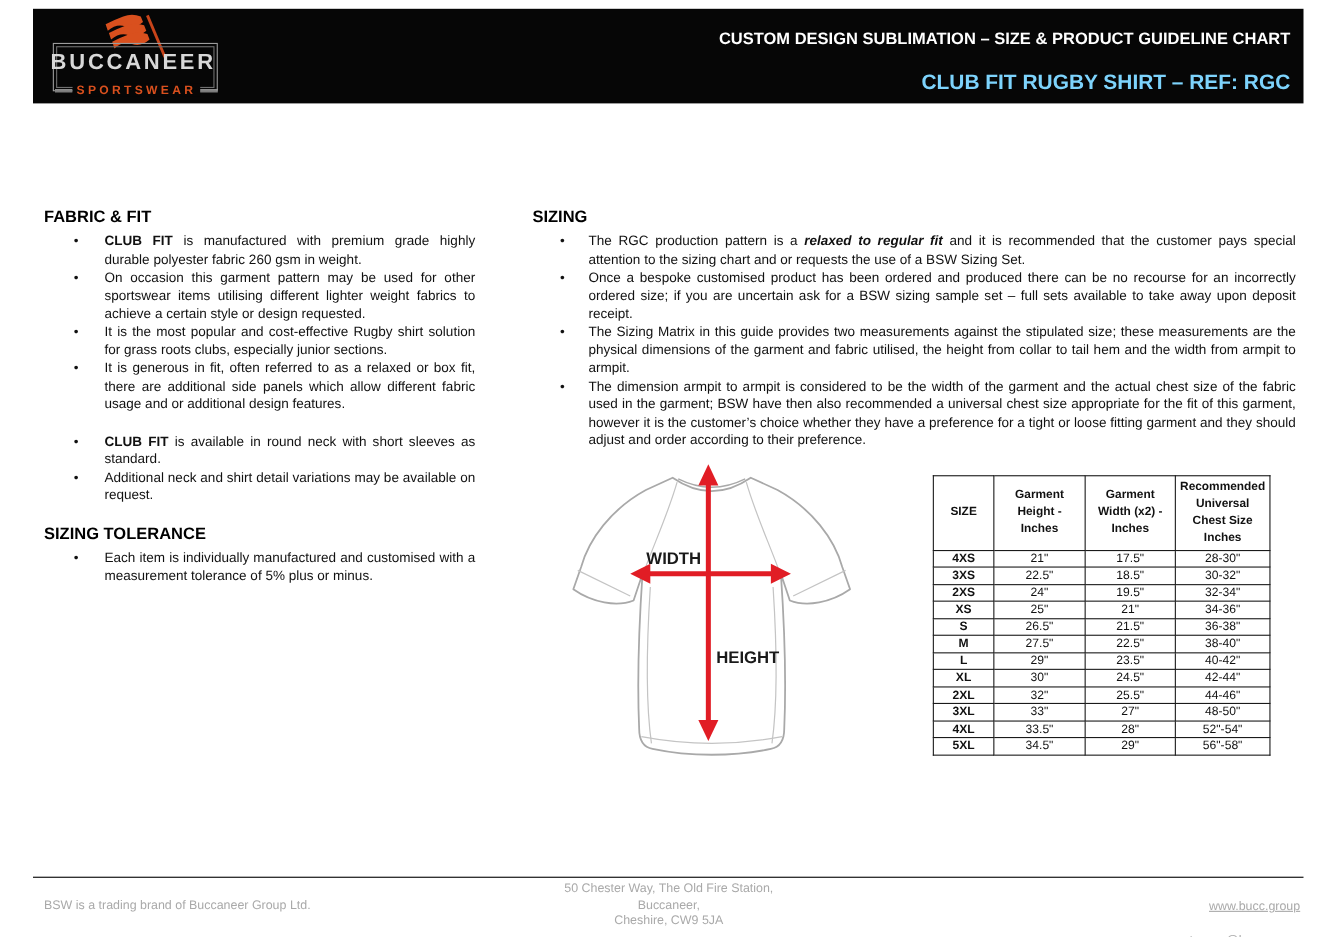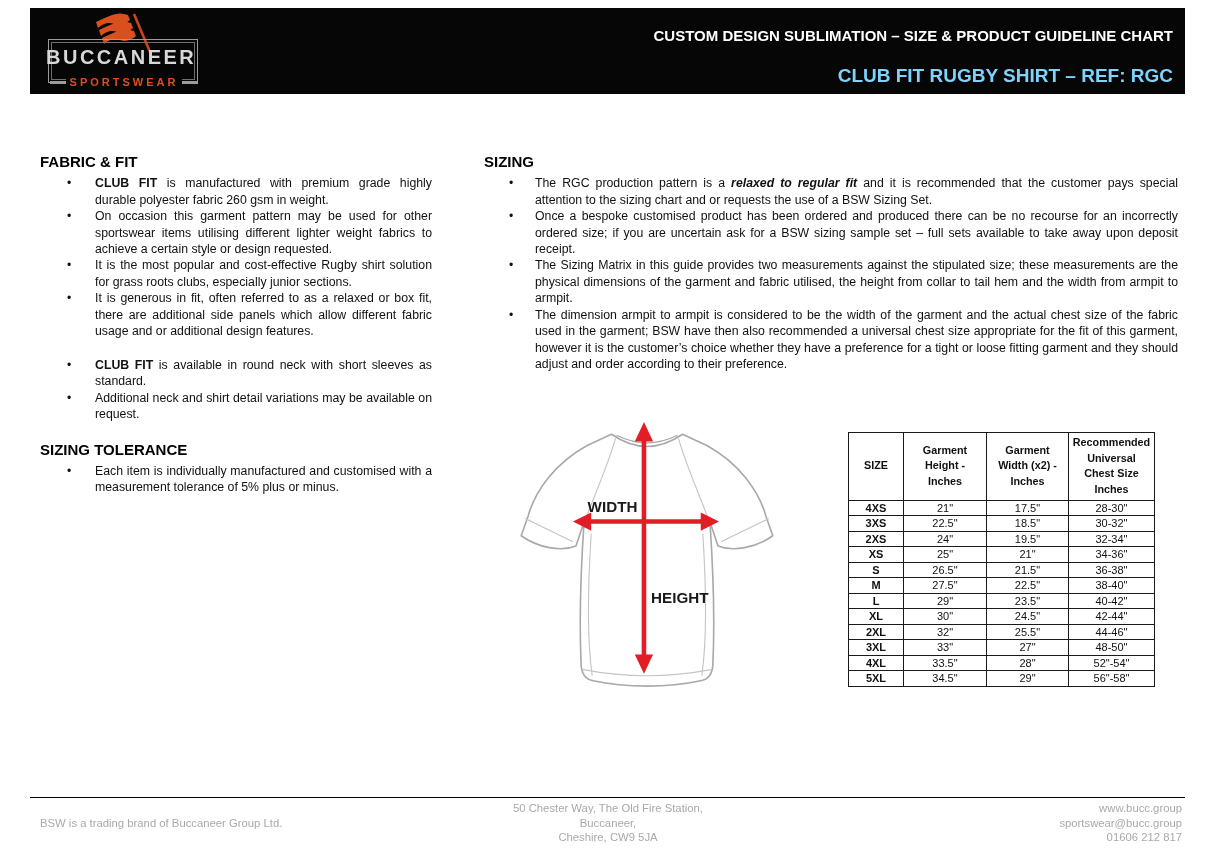--- a/index.html
+++ b/index.html
@@ -40,21 +40,21 @@
   .header-title-1 {
     position:absolute; right:12px; top:19px; color:#ffffff;
     font-weight:bold; font-size:15px; white-space:nowrap;text-align:right;
   }
   .header-title-2 {
     position:absolute; right:12px; top:57px; color:#7dd3fc;
     font-weight:bold; font-size:19px; white-space:nowrap;text-align:right;
   }
 
   
-  .col { position:absolute; font-size:12.3px; line-height:1.34; text-align:justify; }
+  .col { position:absolute; font-size:12.3px; line-height:1.34; text-align:justify;margin-top:36px; }
   .col-left  { left:40px;  top:152px; width:392px; }
   .col-right { left:484px; top:152px; width:694px; }
   .section-heading {
     font-size:15px; font-weight:bold; color:#000; margin:0 0 3px 0; text-align:left;
   }
   .section + .section { margin-top:17px; }
   ul.bullets { margin:0; padding:0; list-style:none; }
   .col-left ul.bullets li  { position:relative; padding-left:55px; }
   .col-left ul.bullets li::before  { content:"•"; position:absolute; left:27px; top:0; }
   .col-right ul.bullets li { position:relative; padding-left:51px; }
@@ -87,21 +87,21 @@
     position:absolute; left:40px; top:817px; font-size:11.3px; color:#a9a9a9;
   }
   .footer-center {
     position:absolute; left:428px; top:801px; width:360px; text-align:center;
     font-size:11.3px; color:#a9a9a9; line-height:1.3;
   }
   .footer-right {
     position:absolute; right:33px; top:801px; text-align:right;
     font-size:11.3px; color:#a9a9a9; line-height:1.3;
   }
-  .footer-right a { color:#a9a9a9; cursor:pointer; display:inline-block; }
+  .footer-right a { color:#a9a9a9; text-decoration:underline; cursor:pointer; display:inline-block;margin-top:16px; }
 </style>
 </head>
 <body>
 
 <div class="header-bar">
   <div class="logo">
     <svg class="logo-flag" viewBox="0 0 72 44">
       <g fill="#d9501e">
         <path d="M10 18 Q18 11 26 14 T42 10 L40 5 Q32 2 24 5 T8 12 Z"></path>
         <path d="M13 26 Q21 19 29 22 T45 18 L43 13 Q35 10 27 13 T11 20 Z"></path>

